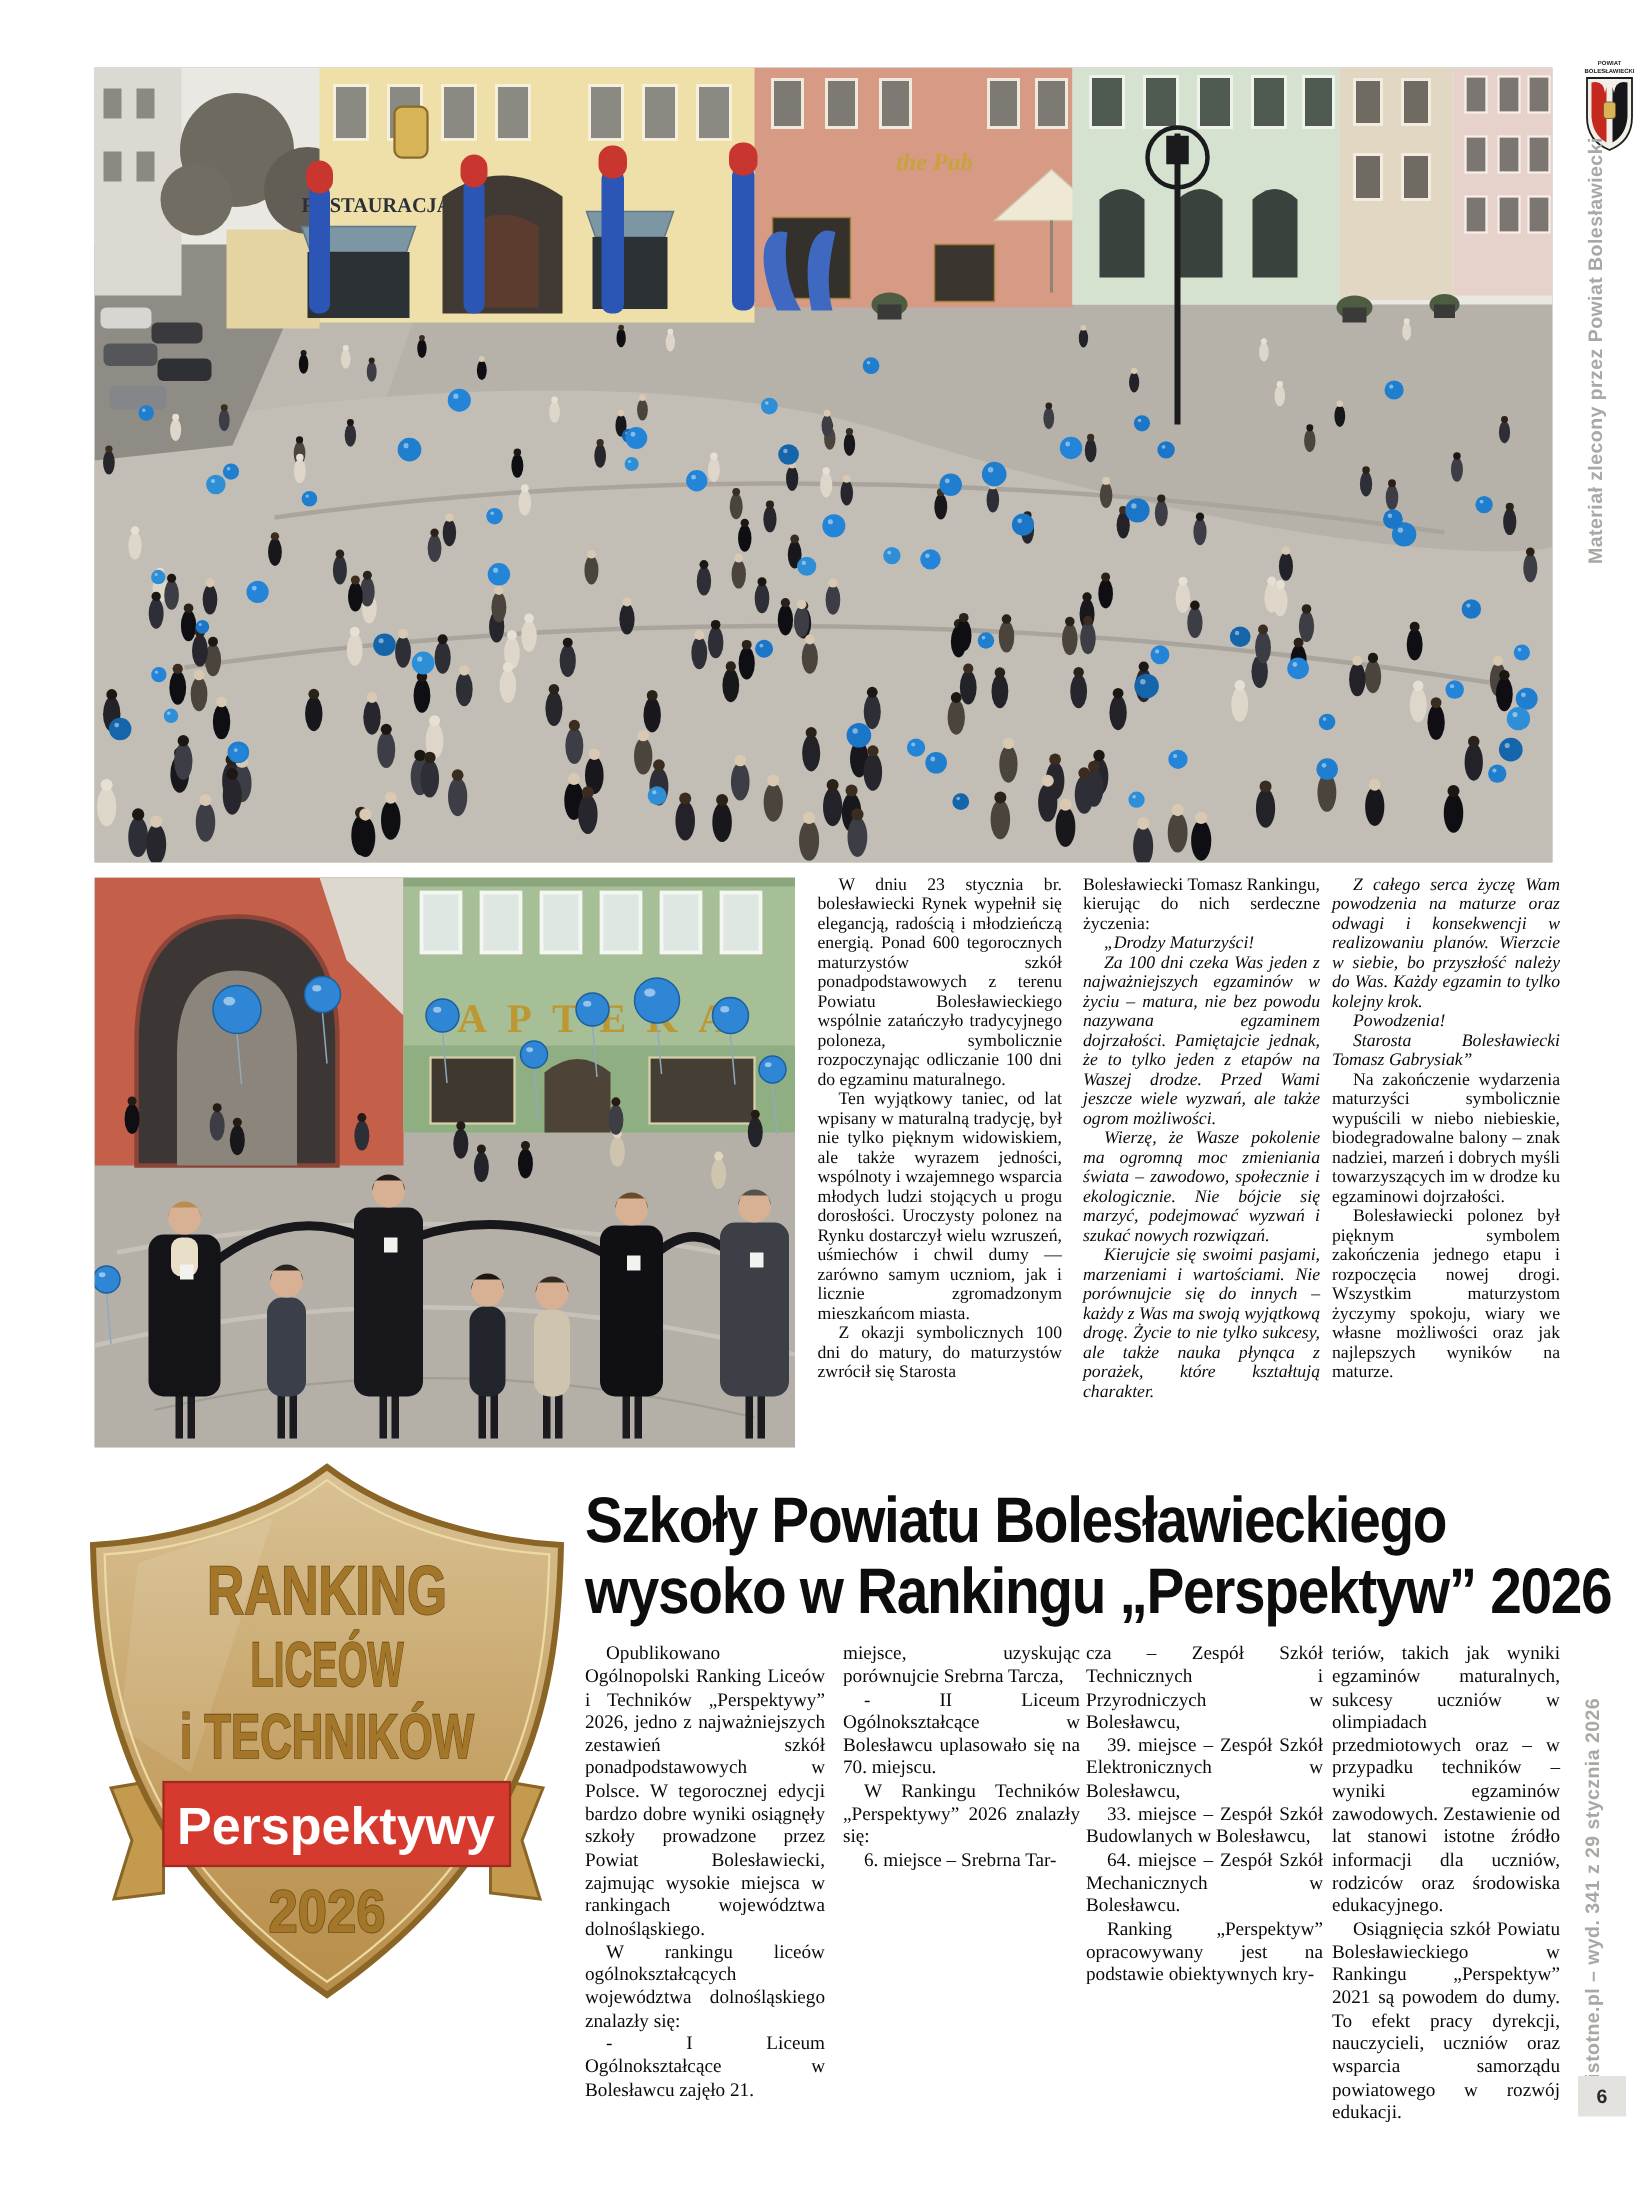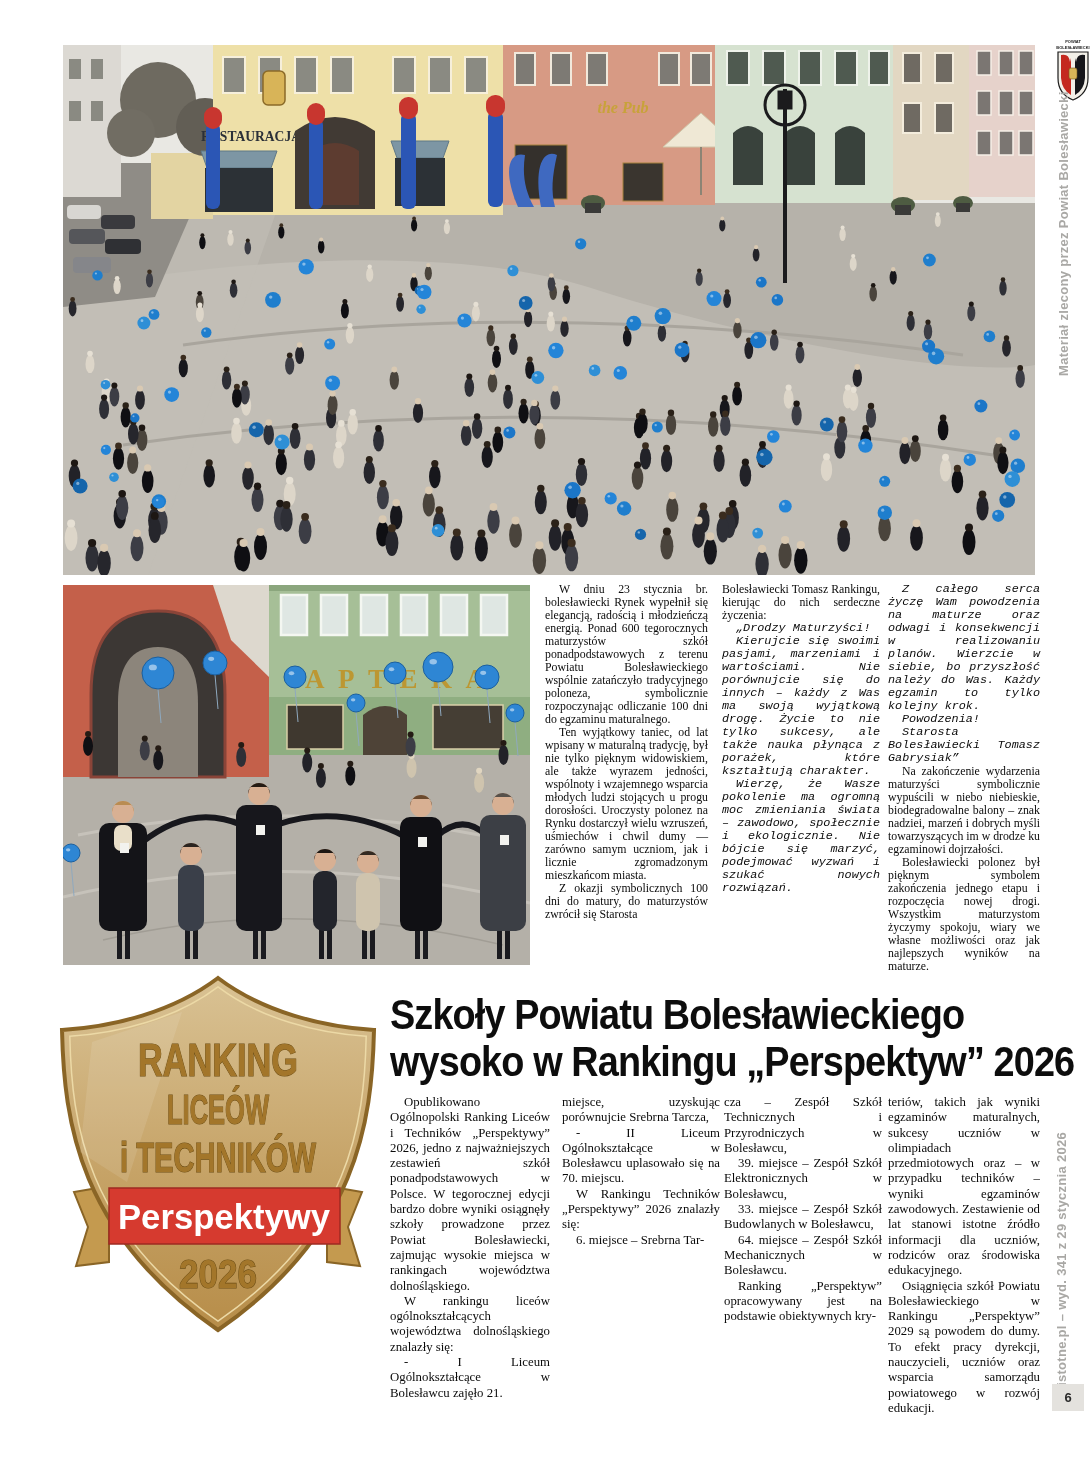--- a/index.html
+++ b/index.html
@@ -6,21 +6,21 @@
   .page{position:relative;width:1092px;height:1474px;background:#ffffff;overflow:hidden;
         font-family:"Liberation Serif", serif;color:#0b0b0b;}
   .abs{position:absolute;}
   
   .photo{position:absolute;overflow:hidden;background:#b6b2aa;}
   .photo svg{display:block;}
   
   .col{position:absolute;}
   .col p{margin:0;text-align:justify;text-indent:14px;color:#0a0a0a;}
   .col p.noind{text-indent:0;}
-  .col p.it{font-style:italic;font-family:Liberation Mono, monospace;}
+  .col p.it{font-style:italic;}
   .mid-col p{font-size:11.8px;line-height:13px;}
   .bot-col p{font-size:12.8px;line-height:15.3px;}
   
   .headline{position:absolute;left:390px;top:991px;width:745px;
     font-family:"Liberation Sans", sans-serif;font-weight:700;color:#0d0d0d;
     font-size:43px;line-height:1.09;letter-spacing:-1px;
     transform:scaleX(0.88);transform-origin:0 0;white-space:nowrap;}
   
   .vnote{position:absolute;writing-mode:vertical-rl;transform:rotate(180deg);
     font-family:"Liberation Sans", sans-serif;font-weight:700;font-size:13px;
@@ -827,22 +827,23 @@
   </div>
 
   <div class="col mid-col" style="left:545px;top:583px;width:163px;height:396px">
     <p>W dniu 23 stycznia br. bolesławiecki Rynek wypełnił się elegancją, radością i młodzieńczą energią. Ponad 600 tegorocznych maturzystów szkół ponadpodstawowych z terenu Powiatu Bolesławieckiego wspólnie zatańczyło tradycyjnego poloneza, symbolicznie rozpoczynając odliczanie 100 dni do egzaminu maturalnego.</p>
     <p>Ten wyjątkowy taniec, od lat wpisany w maturalną tradycję, był nie tylko pięknym widowiskiem, ale także wyrazem jedności, wspólnoty i wzajemnego wsparcia młodych ludzi stojących u progu dorosłości. Uroczysty polonez na Rynku dostarczył wielu wzruszeń, uśmiechów i chwil dumy — zarówno samym uczniom, jak i licznie zgromadzonym mieszkańcom miasta.</p>
     <p>Z okazji symbolicznych 100 dni do matury, do maturzystów zwrócił się Starosta</p>
   </div>
   <div class="col mid-col" style="left:722px;top:583px;width:158px;height:396px">
     <p class="noind">Bolesławiecki Tomasz Rankingu, kierując do nich serdeczne życzenia:</p>
     <p class="it">„Drodzy Maturzyści!</p>
+    <p class="it">Za 100 dni czeka Was jeden z najważniejszych egzaminów w życiu – matura, nie bez powodu nazywana egzaminem dojrzałości. Pamiętajcie jednak, że to tylko jeden z etapów na Waszej drodze. Przed Wami jeszcze wiele wyzwań, ale także ogrom możliwości.</p>
+    <p class="it">Wierzę, że Wasze pokolenie ma ogromną moc zmieniania świata – zawodowo, społecznie i ekologicznie. Nie bójcie się marzyć, podejmować wyzwań i szukać nowych rozwiązań.</p>
     <p class="it">Kierujcie się swoimi pasjami, marzeniami i wartościami. Nie porównujcie się do innych – każdy z Was ma swoją wyjątkową drogę. Życie to nie tylko sukcesy, ale także nauka płynąca z porażek, które kształtują charakter.</p>
-    <p class="it">Wierzę, że Wasze pokolenie ma ogromną moc zmieniania świata – zawodowo, społecznie i ekologicznie. Nie bójcie się marzyć, podejmować wyzwań i szukać nowych rozwiązań.</p>
   </div>
   <div class="col mid-col" style="left:888px;top:583px;width:152px;height:396px">
     <p class="it">Z całego serca życzę Wam powodzenia na maturze oraz odwagi i konsekwencji w realizowaniu planów. Wierzcie w siebie, bo przyszłość należy do Was. Każdy egzamin to tylko kolejny krok.</p>
     <p class="it">Powodzenia!</p>
     <p class="it">Starosta Bolesławiecki Tomasz Gabrysiak”</p>
     <p>Na zakończenie wydarzenia maturzyści symbolicznie wypuścili w niebo niebieskie, biodegradowalne balony – znak nadziei, marzeń i dobrych myśli towarzyszących im w drodze ku egzaminowi dojrzałości.</p>
     <p>Bolesławiecki polonez był pięknym symbolem zakończenia jednego etapu i rozpoczęcia nowej drogi. Wszystkim maturzystom życzymy spokoju, wiary we własne możliwości oraz jak najlepszych wyników na maturze.</p>
   </div>
 
   <h1 class="headline" style="margin:0">
@@ -894,16 +895,16 @@
   </div>
   <div class="col bot-col" style="left:724px;top:1095px;width:158px;height:332px">
     <p class="noind">cza – Zespół Szkół Technicznych i Przyrodniczych w Bolesławcu,</p>
     <p>39. miejsce – Zespół Szkół Elektronicznych w Bolesławcu,</p>
     <p>33. miejsce – Zespół Szkół Budowlanych w Bolesławcu,</p>
     <p>64. miejsce – Zespół Szkół Mechanicznych w Bolesławcu.</p>
     <p>Ranking „Perspektyw” opracowywany jest na podstawie obiektywnych kry-</p>
   </div>
   <div class="col bot-col" style="left:888px;top:1095px;width:152px;height:332px">
     <p class="noind">teriów, takich jak wyniki egzaminów maturalnych, sukcesy uczniów w olimpiadach przedmiotowych oraz – w przypadku techników – wyniki egzaminów zawodowych. Zestawienie od lat stanowi istotne źródło informacji dla uczniów, rodziców oraz środowiska edukacyjnego.</p>
-    <p>Osiągnięcia szkół Powiatu Bolesławieckiego w Rankingu „Perspektyw” 2029 są powodem do dumy. To efekt pracy dyrekcji, nauczycieli, uczniów oraz wsparcia samorządu powiatowego w rozwój edukacji.</p>
+    <p>Osiągnięcia szkół Powiatu Bolesławieckiego w Rankingu „Perspektyw” 2021 są powodem do dumy. To efekt pracy dyrekcji, nauczycieli, uczniów oraz wsparcia samorządu powiatowego w rozwój edukacji.</p>
   </div>
 
 </div>
 
 </body></html>

